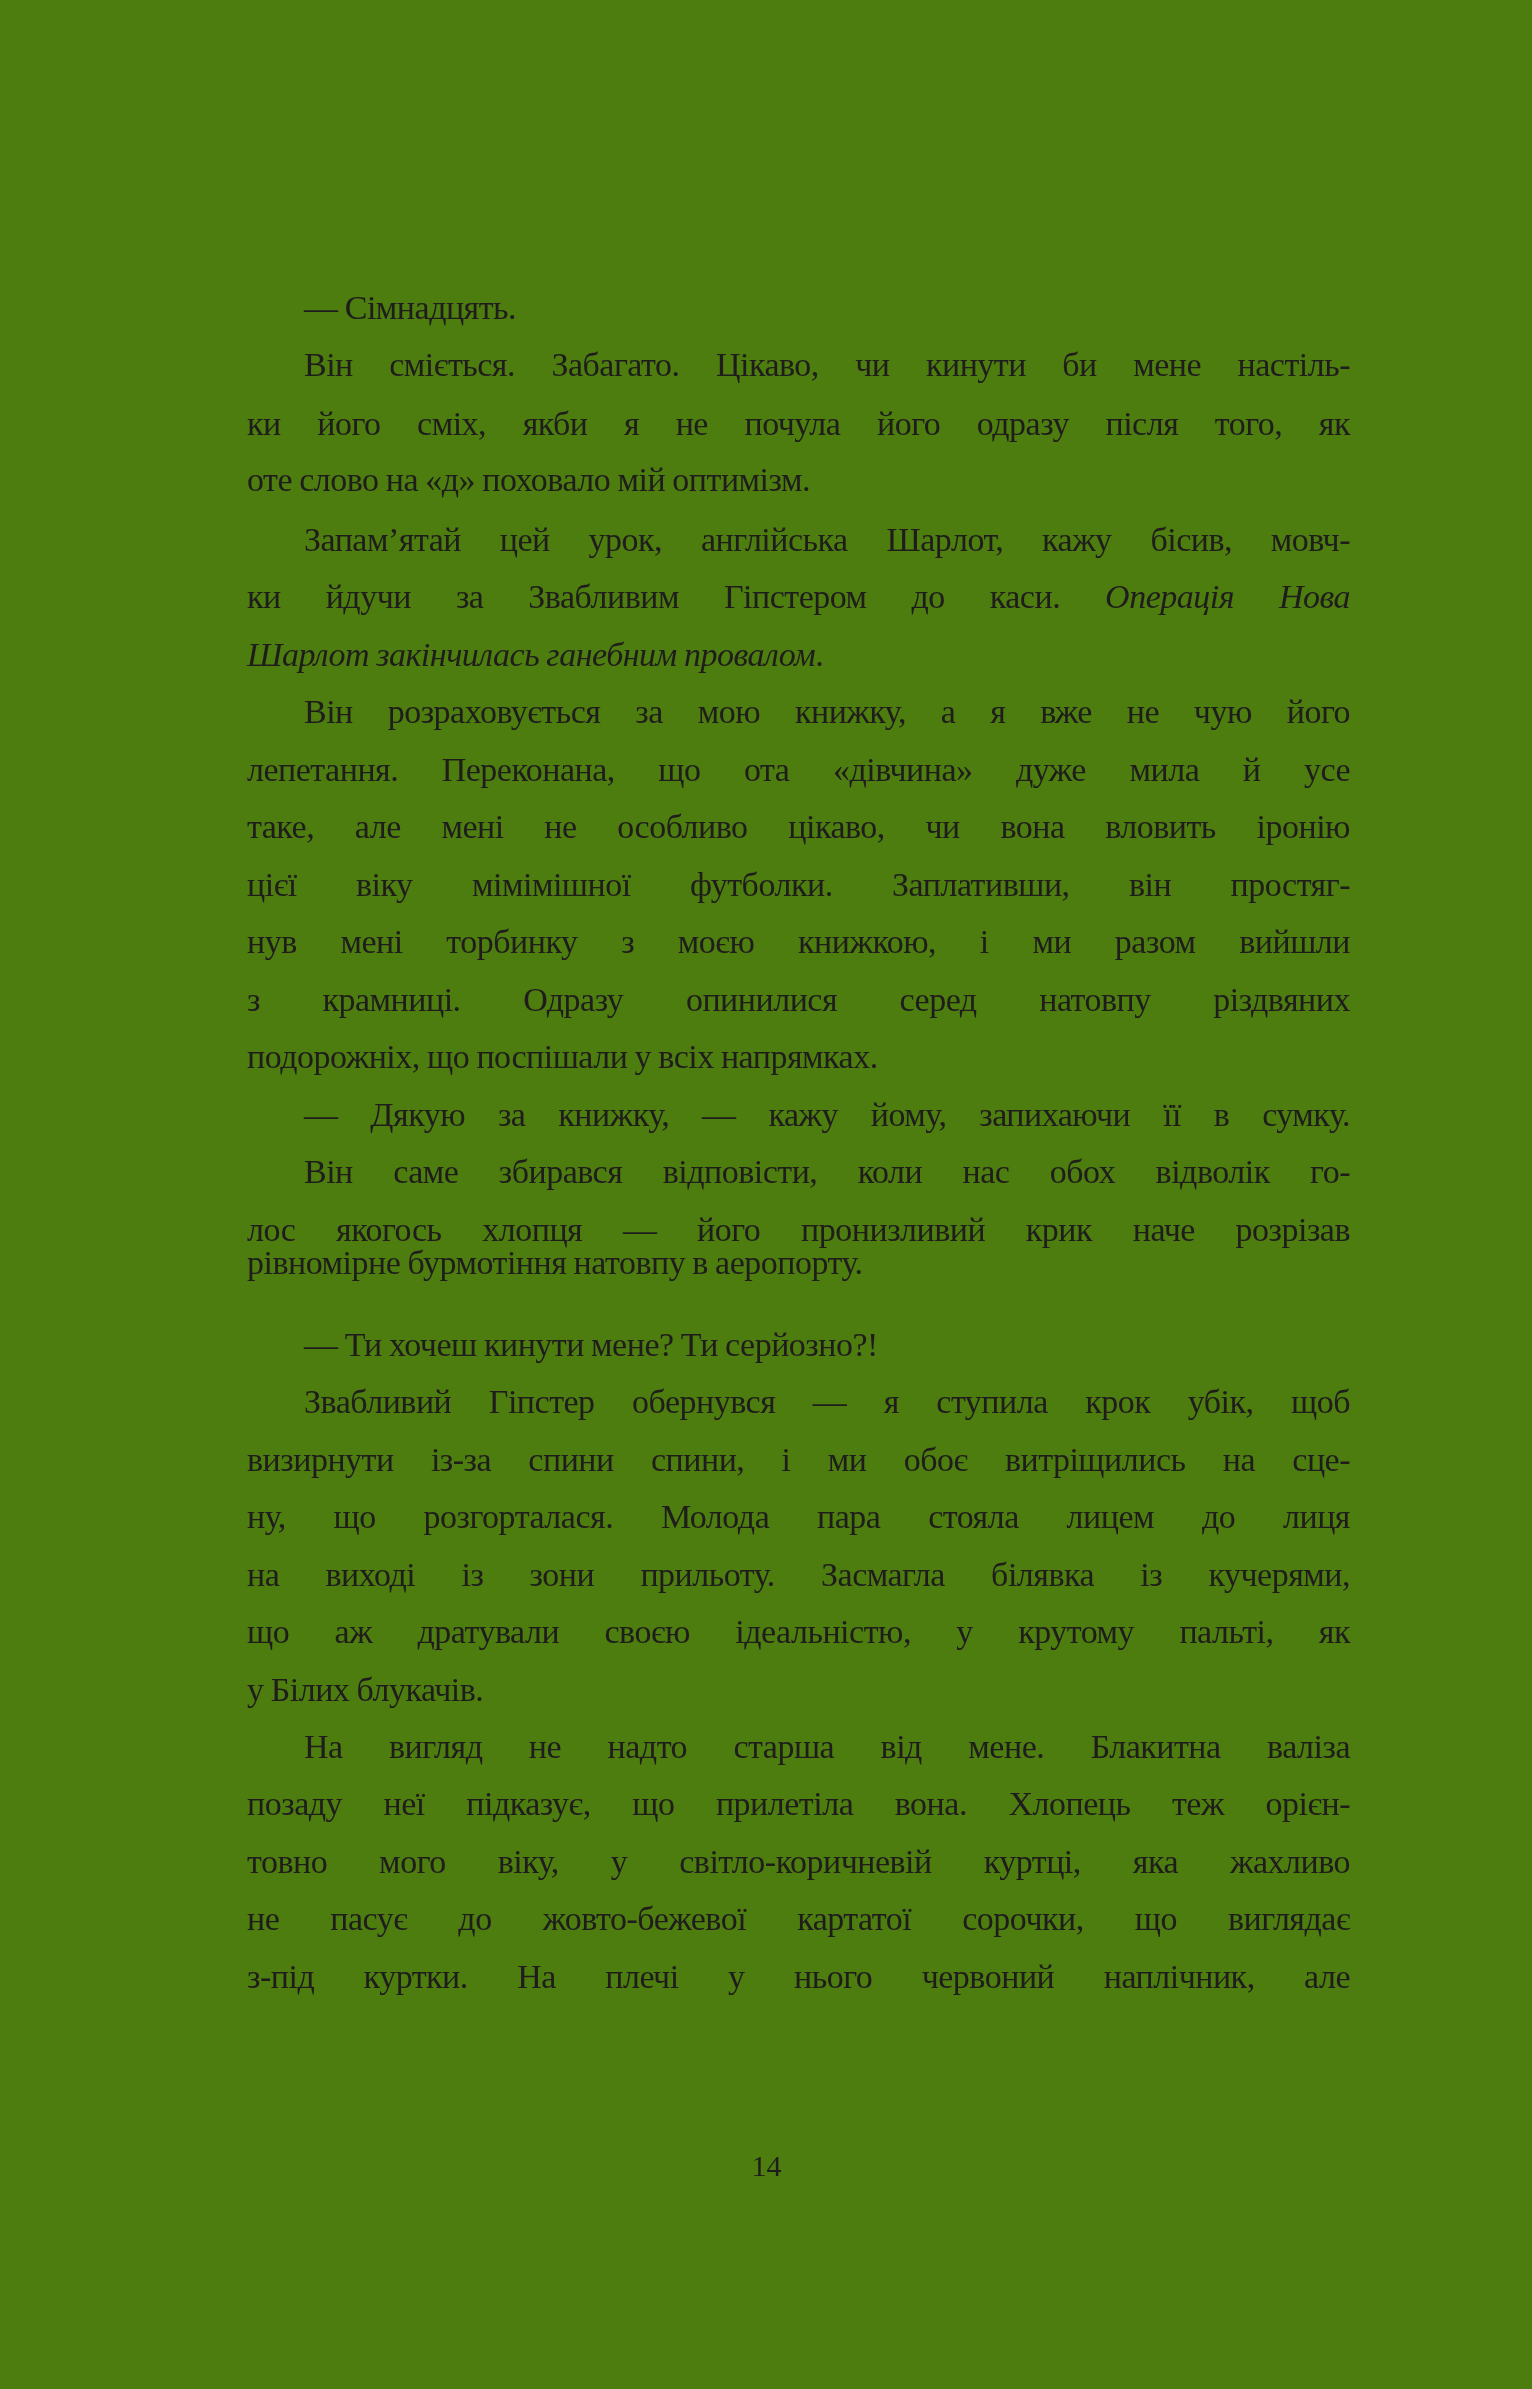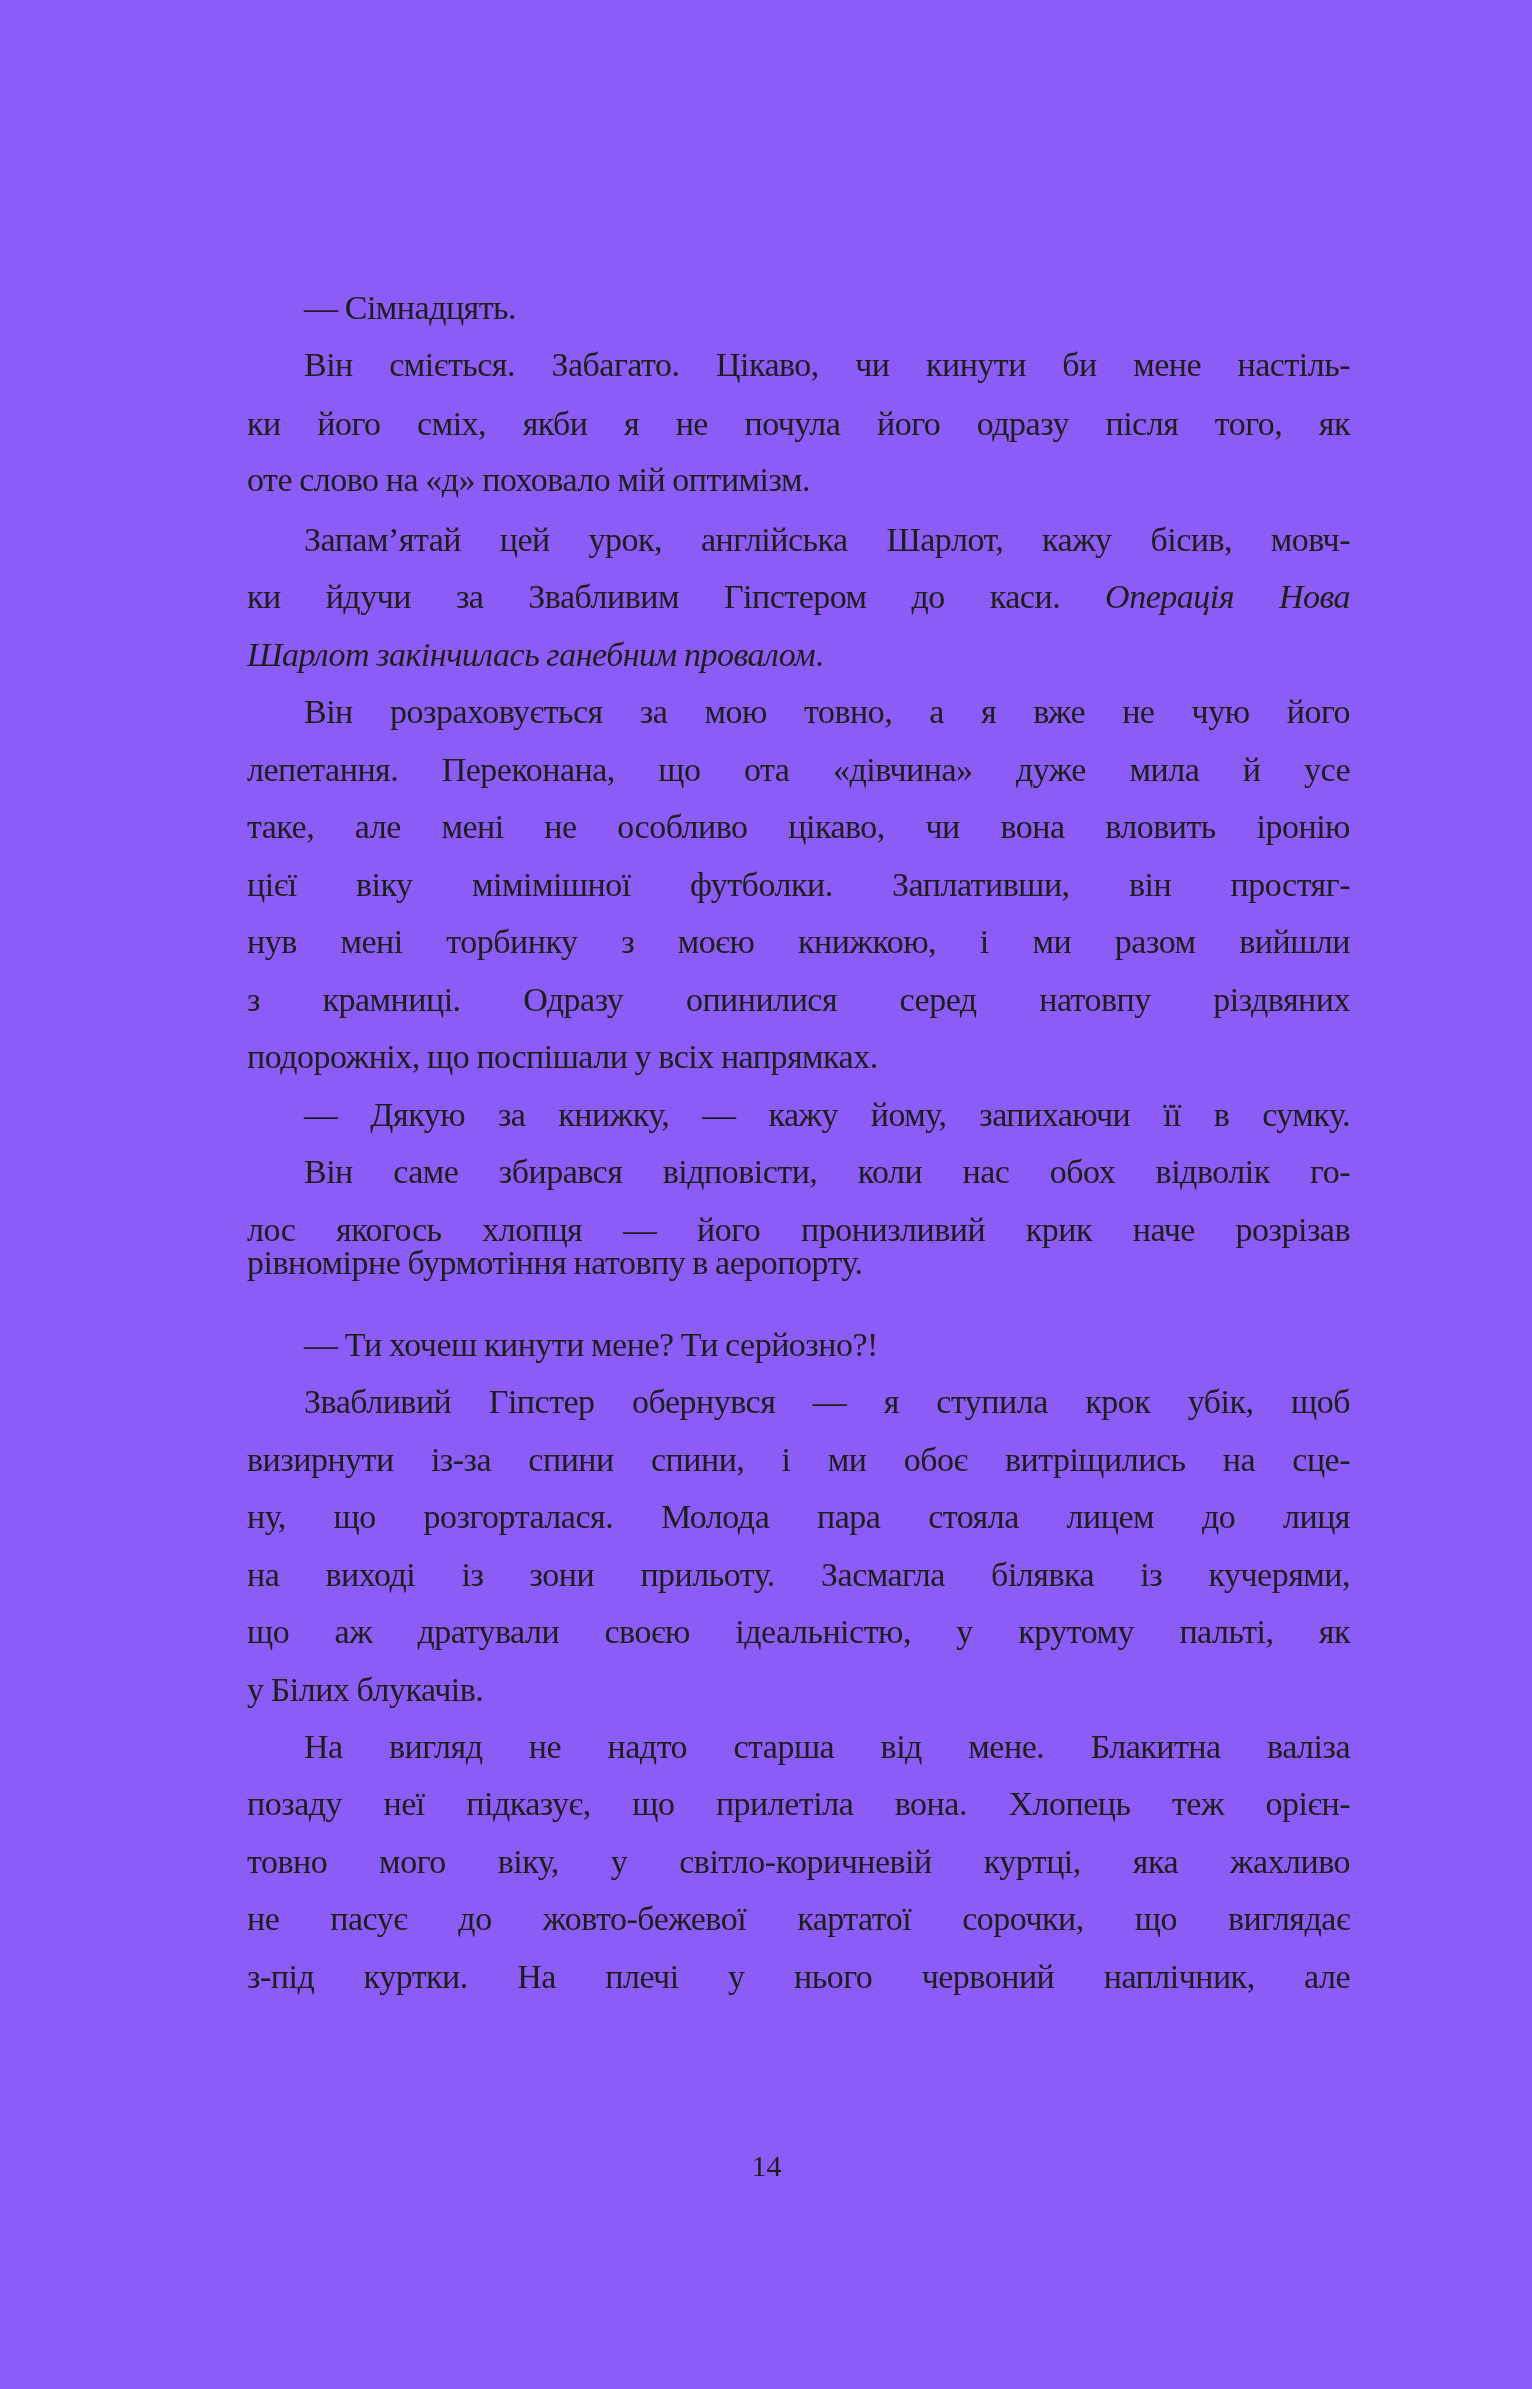--- a/index.html
+++ b/index.html
@@ -12,21 +12,21 @@
       height: 2389px;
       position: relative;
       overflow: hidden;
     }
     .page {
       position: absolute;
       left: 0;
       top: 0;
       width: 1533px;
       height: 2389px;
-      background: #8b5cf6;
+      background: #4d7c0f;
     }
     .text-block {
       position: absolute;
       left: 247px;
       top: 0;
       width: 1103px;
     }
     .line {
       position: absolute;
       left: 0;
@@ -72,21 +72,21 @@
 
     <div class="line indent last" style="top:279px">— Сімнадцять.</div>
     <div class="line indent" style="top:336px">Він сміється. Забагато. Цікаво, чи кинути би мене настіль-</div>
     <div class="line" style="top:395px">ки його сміх, якби я не почула його одразу після того, як</div>
     <div class="line last" style="top:451px">оте слово на «д» поховало мій оптимізм.</div>
 
     <div class="line indent" style="top:511px">Запам’ятай цей урок, англійська Шарлот, кажу бісив, мовч-</div>
     <div class="line" style="top:568px"><span>ки йдучи за Звабливим Гіпстером до каси.</span> <span class="it">Операція Нова</span></div>
     <div class="line last" style="top:626px"><span class="it">Шарлот закінчилась ганебним провалом</span><span>.</span></div>
 
-    <div class="line indent" style="top:683px">Він розраховується за мою товно, а я вже не чую його</div>
+    <div class="line indent" style="top:683px">Він розраховується за мою книжку, а я вже не чую його</div>
     <div class="line" style="top:741px">лепетання. Переконана, що ота «дівчина» дуже мила й усе</div>
     <div class="line" style="top:798px">таке, але мені не особливо цікаво, чи вона вловить іронію</div>
     <div class="line" style="top:856px">цієї віку мімімішної футболки. Заплативши, він простяг-</div>
     <div class="line" style="top:913px">нув мені торбинку з моєю книжкою, і ми разом вийшли</div>
     <div class="line" style="top:971px">з крамниці. Одразу опинилися серед натовпу різдвяних</div>
     <div class="line last" style="top:1028px">подорожніх, що поспішали у всіх напрямках.</div>
 
     <div class="line indent" style="top:1086px">— Дякую за книжку, — кажу йому, запихаючи її в сумку.</div>
 
     <div class="line indent" style="top:1143px">Він саме збирався відповісти, коли нас обох відволік го-</div>

